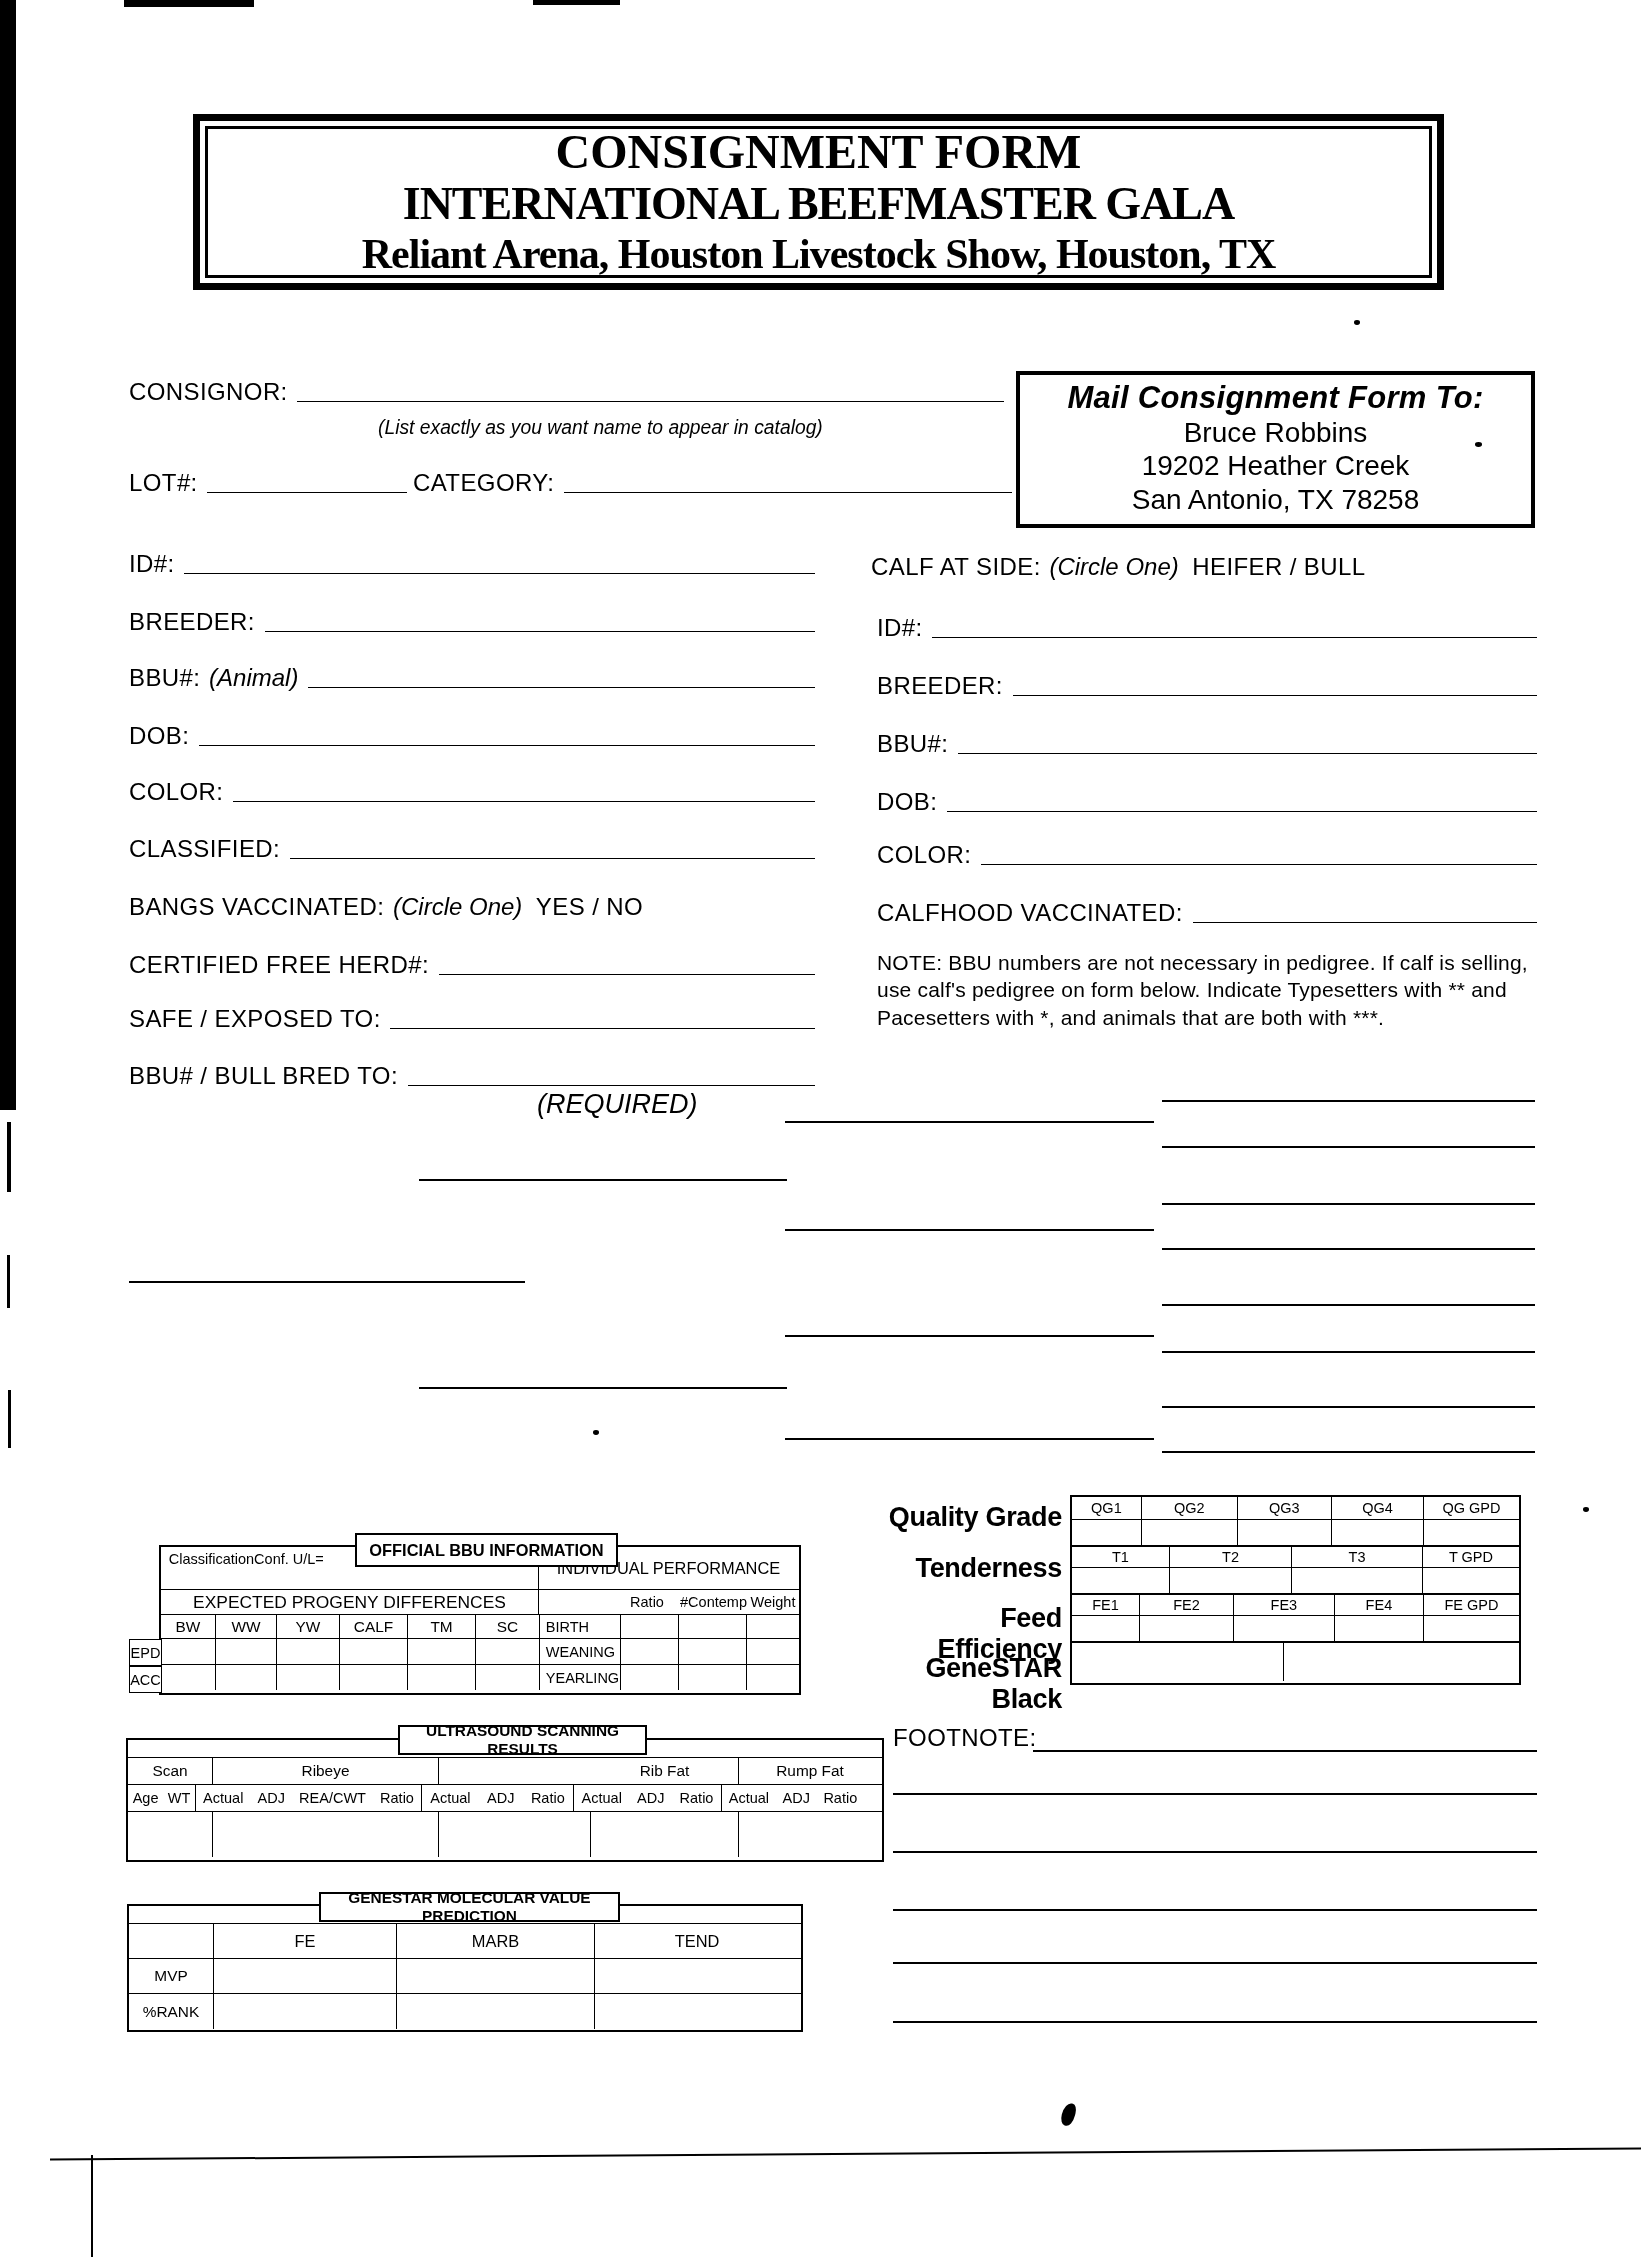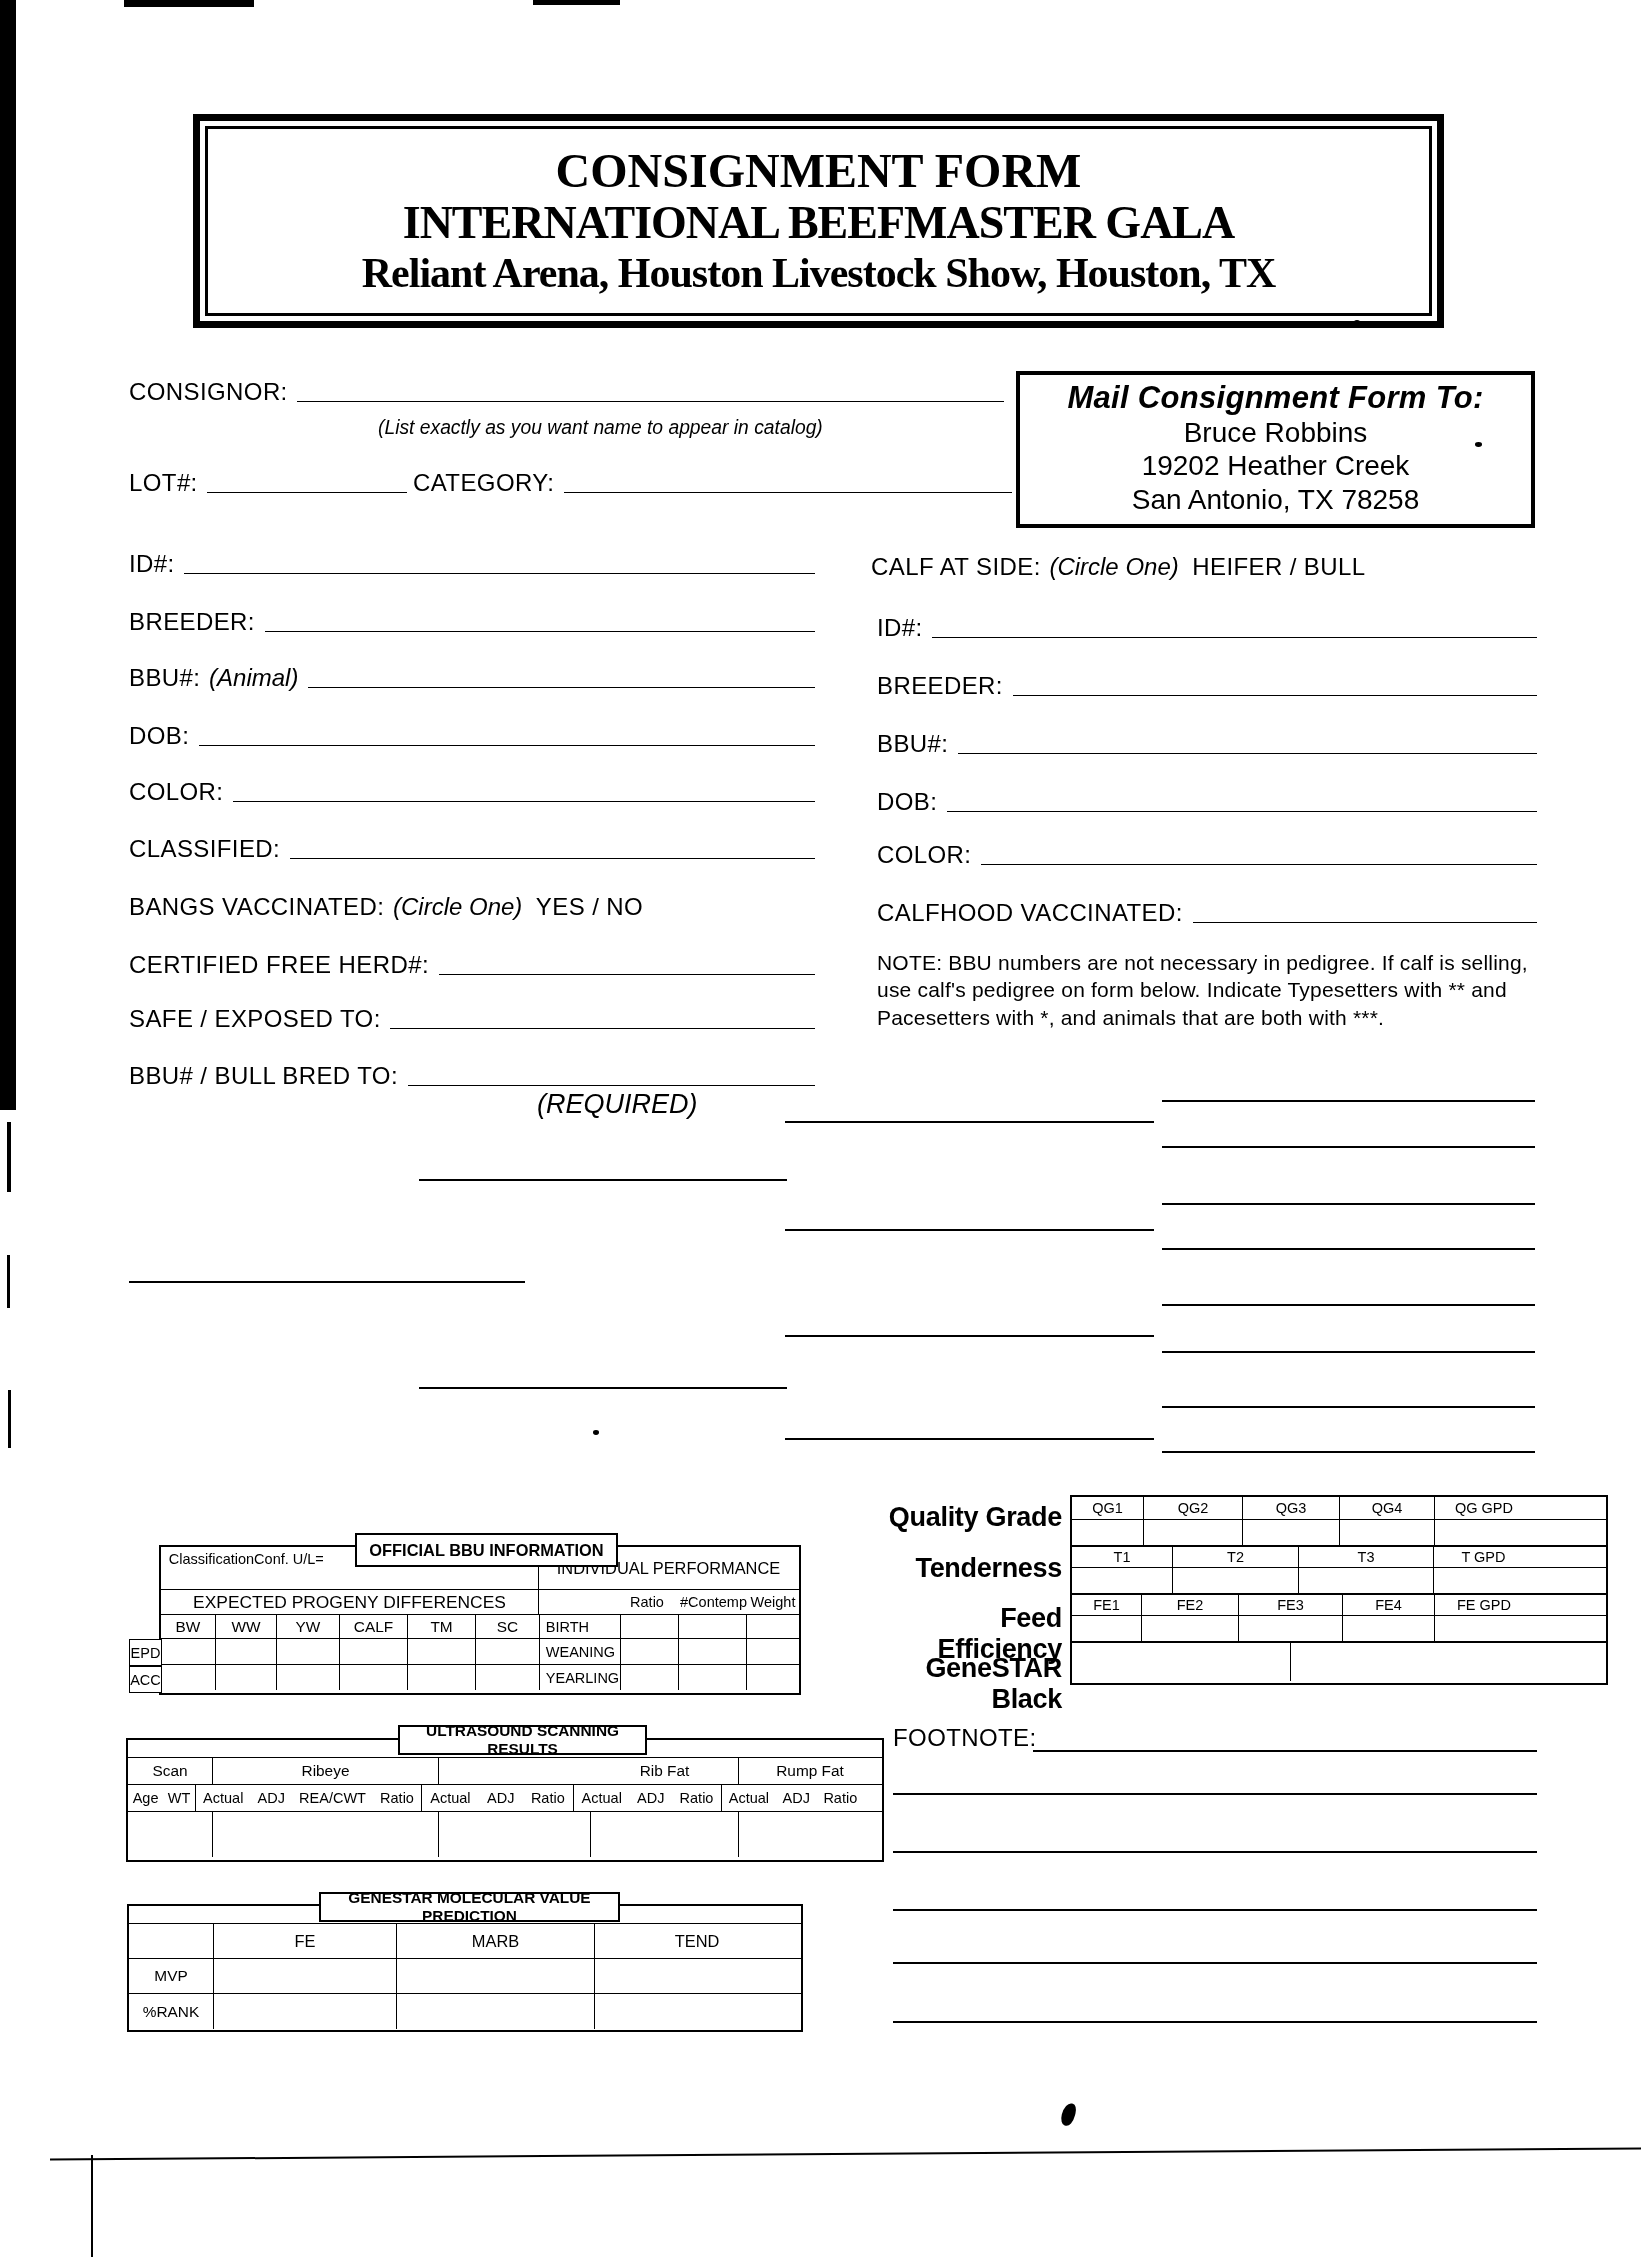--- a/index.html
+++ b/index.html
@@ -6,21 +6,21 @@
   #page{position:relative;width:1641px;height:2257px;background:#ffffff;
         font-family:"Liberation Sans",sans-serif;color:#000;overflow:hidden;}
   .abs{position:absolute;}
   
   .frow{position:absolute;display:flex;align-items:flex-end;}
   .flabel{font-size:24px;line-height:1.15;white-space:pre;letter-spacing:0.4px;}
   .fhint{font-size:24px;font-style:italic;margin-left:8.7px;white-space:pre;}
   .fopts{font-size:24px;margin-left:13.5px;white-space:pre;letter-spacing:0.4px;}
   .fline{flex:1;border-bottom:1.9px solid #000;margin:0 0 3.9px 9.7px;min-width:29px;}
   
-  .title-outer{position:absolute;left:193px;top:114px;width:1251px;height:214px;
+  .title-outer{position:absolute;left:193px;top:114px;width:1251px;height:176px;
                border:7.7px solid #000;box-sizing:border-box;}
   .title-inner{position:absolute;inset:4.8px;border:3.9px solid #000;display:flex;flex-direction:column;
                justify-content:center;align-items:center;text-align:center;
                font-family:"Liberation Serif",serif;font-weight:bold;}
   .title-l1{font-size:48px;line-height:1.12;}
   .title-l2{font-size:46px;line-height:1.12;letter-spacing:-1px;}
   .title-l3{font-size:42px;line-height:1.18;letter-spacing:-1px;}
   
   .mailbox{position:absolute;left:1016px;top:371px;width:519px;height:157px;border:4.8px solid #000;
            box-sizing:border-box;text-align:center;}
@@ -243,21 +243,21 @@
     </div>
   </div>
   <div class="epd-stub" style="left:129px;top:1639px;width:33px;height:27px;">EPD</div>
   <div class="epd-stub" style="left:129px;top:1666px;width:33px;height:27px;">ACC</div>
 
   <div class="grade-label" style="left:869px;top:1502px;">Quality Grade</div>
   <div class="grade-label" style="left:869px;top:1553px;">Tenderness</div>
   <div class="grade-label" style="left:869px;top:1603px;">Feed Efficiency</div>
   <div class="grade-label" style="left:869px;top:1653px;">GeneSTAR Black</div>
 
-  <div class="tblframe" style="left:1070px;top:1495px;width:538px;height:190px;">
+  <div class="tblframe" style="left:1070px;top:1495px;width:451px;height:190px;">
     <div class="trow noline" style="height:22px;">
       <div class="tcell hdr15" style="width:72px;">QG1</div>
       <div class="tcell hdr15" style="width:99px;">QG2</div>
       <div class="tcell hdr15" style="width:97px;text-align:right;">QG3</div>
       <div class="tcell hdr15" style="width:95px;">QG4</div>
       <div class="tcell hdr15 last" style="width:98px;">QG GPD</div>
     </div>
     <div class="trow" style="height:26px;">
       <div class="tcell" style="width:72px;"></div>
       <div class="tcell" style="width:99px;"></div>

